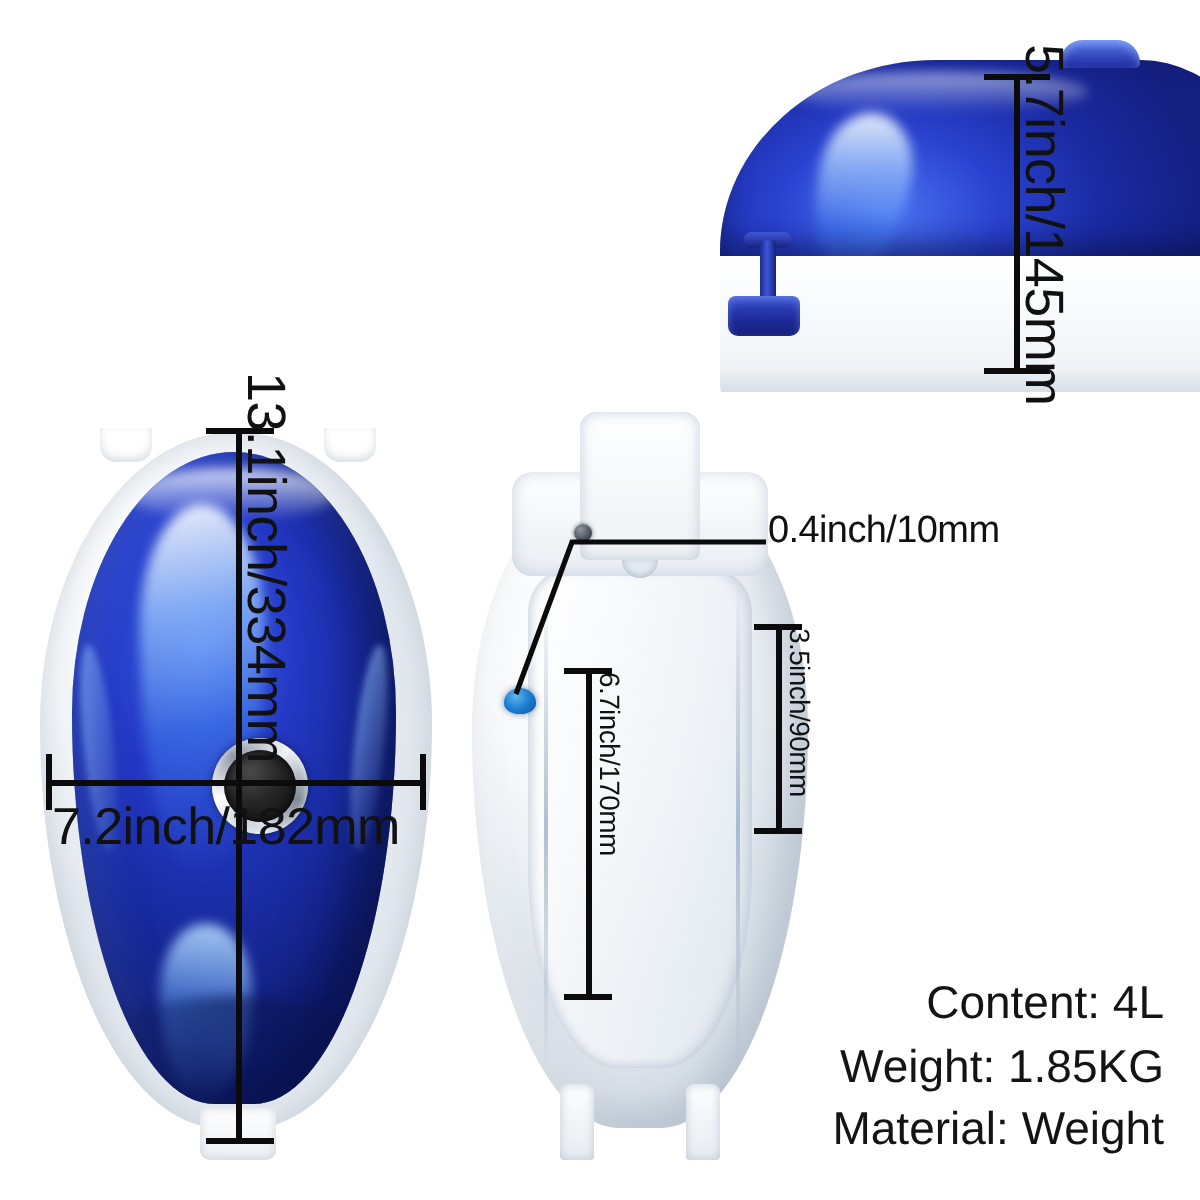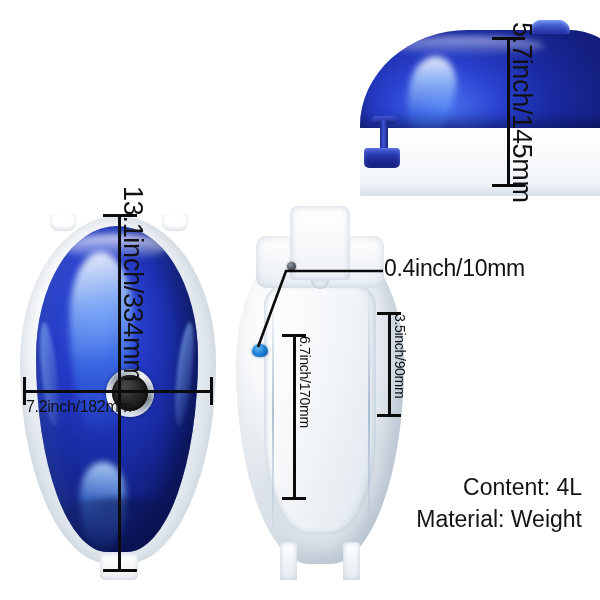--- a/index.html
+++ b/index.html
@@ -452,41 +452,41 @@
   </div>
 
   <div class="dim-line-v" style="left:118px; top:214px; height:358px;"></div>
   <div class="tick-h" style="left:103px; top:214px; width:34px;"></div>
   <div class="tick-h" style="left:103px; top:569px; width:34px;"></div>
   <div class="dim-label rot90" style="left:148px; top:186px; font-size:27px;">13.1inch/334mm</div>
 
   <div class="dim-line-h" style="left:23px; top:390px; width:190px;"></div>
   <div class="tick-v" style="left:23px; top:377px; height:28px;"></div>
   <div class="tick-v" style="left:210px; top:377px; height:28px;"></div>
-  <div class="dim-label" style="left:26px; top:398px; font-size:16px;">7.2inch/182mm</div>
+  <div class="dim-label" style="left:26px; top:398px; font-size:26px;">7.2inch/182mm</div>
 
   <div id="view-bottom">
     <div class="ub-body">
       <div class="ub-ridge"></div>
       <div class="ub-seam a"></div>
       <div class="ub-seam b"></div>
     </div>
     <div class="ub-shoulder"></div>
     <div class="ub-neck"></div>
     <div class="ub-shoulder-cut"></div>
     <div class="ub-hole"></div>
     <div class="ub-grommet"></div>
     <div class="ub-foot l"></div>
     <div class="ub-foot r"></div>
   </div>
 
   <svg width="600" height="600" style="position:absolute; left:0; top:0; pointer-events:none;">
     <polyline points="258,347 286,271 383,271" fill="none" stroke="#0b0b0b" stroke-width="2.6"></polyline>
   </svg>
-  <div class="dim-label" style="left:384px; top:255px; font-size:23px;">0.4inch/10mm</div>
+  <div class="dim-label" style="left:384px; top:255px; font-size:19px;">0.4inch/10mm</div>
 
   <div class="dim-line-v" style="left:388px; top:312px; height:105px;"></div>
   <div class="tick-h" style="left:377px; top:312px; width:24px;"></div>
   <div class="tick-h" style="left:377px; top:414px; width:24px;"></div>
   <div class="dim-label rot90" style="left:408px; top:314px; font-size:14px;">3.5inch/90mm</div>
 
   <div class="dim-line-v" style="left:293px; top:334px; height:166px;"></div>
   <div class="tick-h" style="left:282px; top:334px; width:24px;"></div>
   <div class="tick-h" style="left:282px; top:497px; width:24px;"></div>
   <div class="dim-label rot90" style="left:313px; top:336px; font-size:14px;">6.7inch/170mm</div>
@@ -505,18 +505,19 @@
     <div class="petcock-head"></div>
     <div class="petcock-stem"></div>
     <div class="petcock-body"></div>
   </div>
 
   <div class="dim-line-v" style="left:507px; top:37px; height:150px;"></div>
   <div class="tick-h" style="left:492px; top:37px; width:33px;"></div>
   <div class="tick-h" style="left:492px; top:184px; width:33px;"></div>
   <div class="dim-label rot90" style="left:537px; top:22px; font-size:27px;">5.7inch/145mm</div>
 
-  <div class="spec-block" style="top:472px;">
+  <div class="spec-block" style="top:486px;">
     <div class="spec-line">Content: 4L</div>
+    <div class="spec-line">Weight: 1.85KG</div>
     <div class="spec-line">Material: Weight</div>
   </div>
 
 </div>
 
 </body></html>

